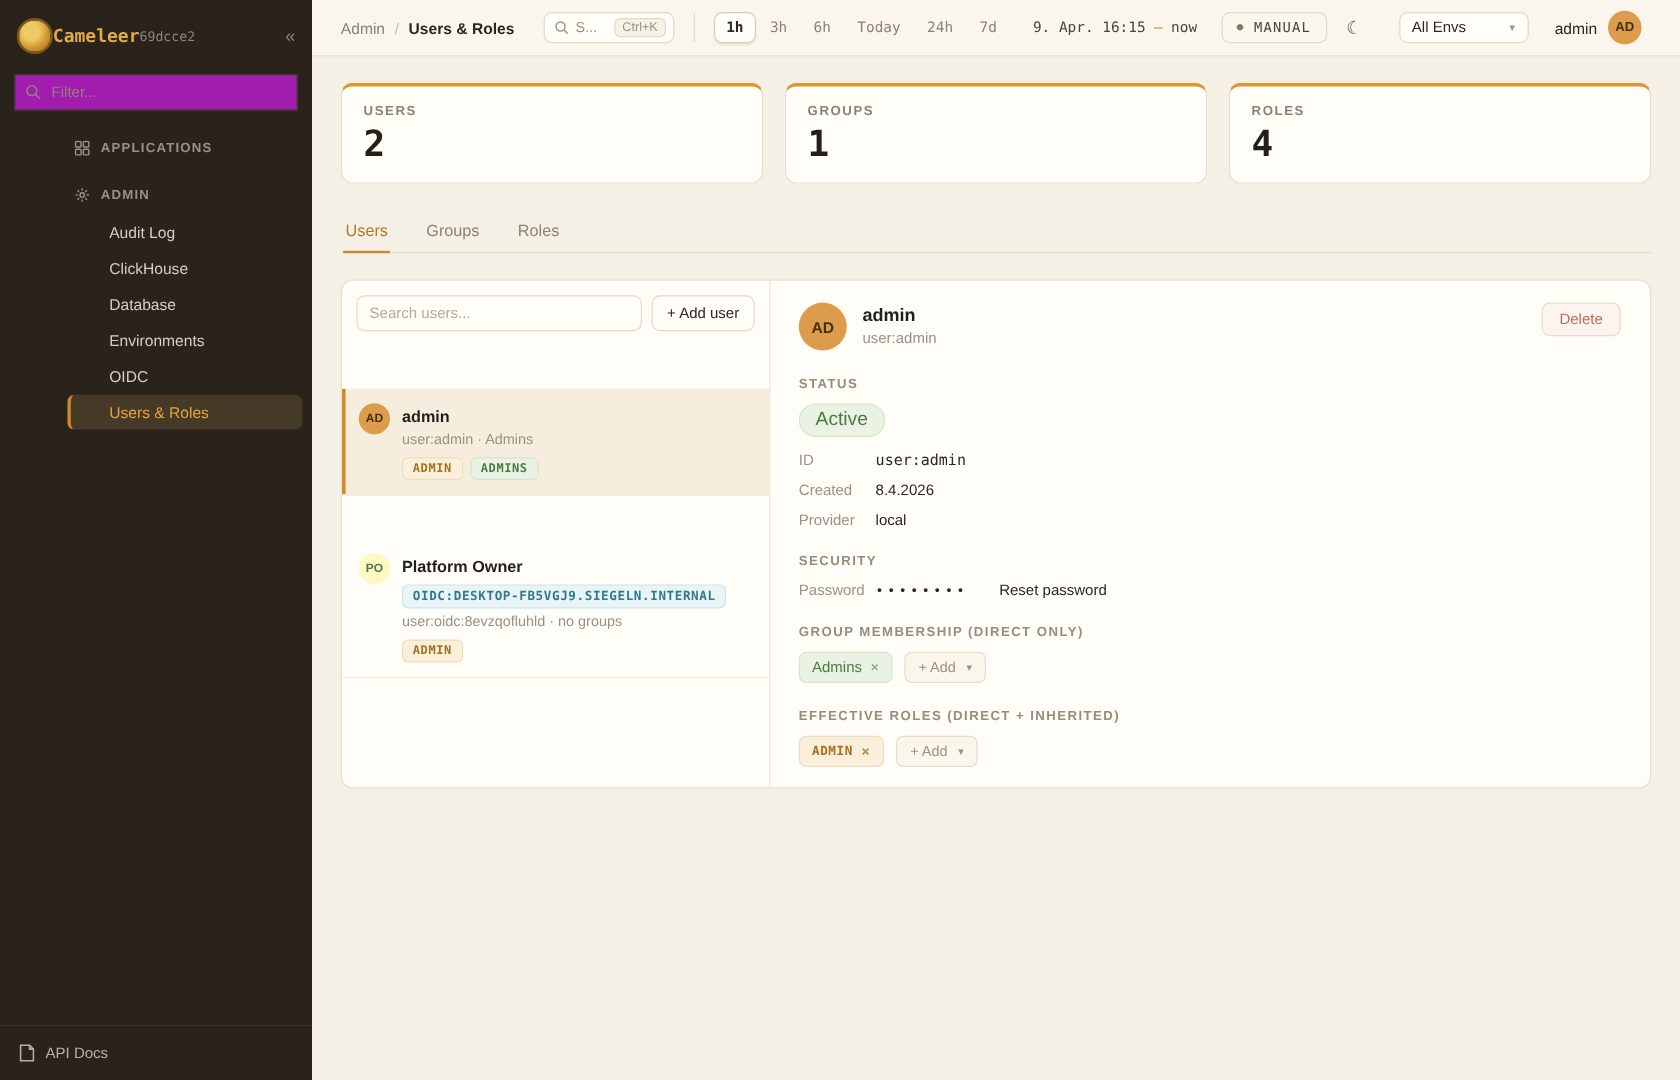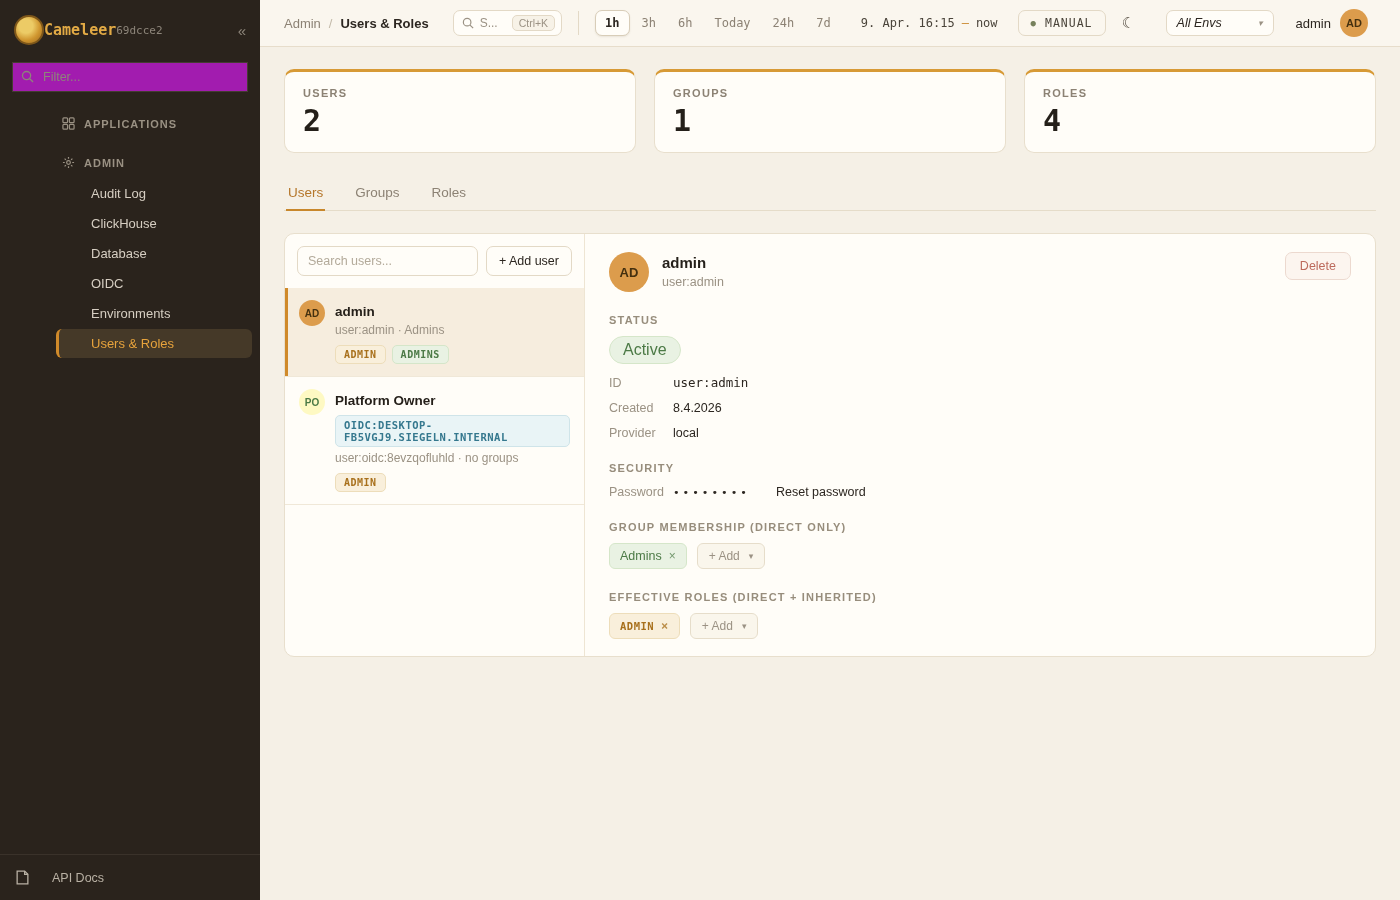--- a/index.html
+++ b/index.html
@@ -21,21 +21,21 @@
   .filter-input { width:100%; background:#a21caf; border:1px solid #453c32; border-radius:0;
     padding:7px 10px 7px 30px; color:#cfc7bb; font-size:12.5px; outline:none; }
   .filter-input::placeholder { color:#8d857a; }
   .side-section { margin-bottom:8px;padding-left:48px; }
   .side-section-header { display:flex; align-items:center; gap:9px; padding:9px 14px;
     font-size:11px; font-weight:bold; letter-spacing:1px; color:#9a9183; cursor:pointer; }
   .nav-item { margin:1px 8px; padding:7px 10px 7px 32px; font-size:13px; color:#d6cec2;
     border-radius:6px; border-left:3px solid transparent; cursor:pointer; }
   .nav-item.active { background:#453928; color:#e7a33c; border-left:3px solid #d08a2a; }
   .sidebar-footer { margin-top:auto; border-top:1px solid #3a322a; padding:15px 16px;
-    display:flex; align-items:center; gap:23px; font-size:12.5px; color:#b9b1a4; cursor:pointer; }
+    display:flex; align-items:center; gap:9px; font-size:12.5px; color:#b9b1a4; cursor:pointer; }
 
   
   .right-pane { flex:1; display:flex; flex-direction:column; min-width:0; }
   .topbar { height:47px; flex:none; background:#faf6ee; border-bottom:1px solid #e7ddcb;
     display:flex; align-items:center; padding:0 24px; gap:8px; }
   .crumb-root { font-size:13px; color:#8c8274; cursor:pointer; }
   .crumb-sep { font-size:13px; color:#c3baa9; }
   .crumb-current { font-size:13px; font-weight:bold; color:#2c2620; }
   .hdr-search { display:flex; align-items:center; gap:6px; border:1px solid #e3d9c6; background:#fffdf8;
     border-radius:7px; padding:4px 6px 4px 8px; margin-left:16px; cursor:text; }
@@ -53,21 +53,21 @@
     font-family:"DejaVu Sans Mono", monospace; font-size:12px; color:#4a443a; }
   .time-dash { color:#c8872b; }
   .manual-btn { display:flex; align-items:center; gap:8px; border:1px solid #e3d9c6; background:#fbf7ef;
     border-radius:7px; padding:5px 12px; cursor:pointer;
     font-family:"DejaVu Sans Mono", monospace; font-size:11.5px; letter-spacing:1px; color:#4a443a; }
   .manual-dot { font-size:9px; color:#77815c; }
   .icon-btn { width:30px; height:30px; border-radius:7px; display:flex; align-items:center;
     justify-content:center; font-size:15px; color:#5a5348; cursor:pointer; }
   .env-select { display:flex; align-items:center; justify-content:space-between; min-width:108px;
     border:1px solid #e3d9c6; background:#fffdf8; border-radius:7px; padding:5px 10px;
-    font-size:12.5px; color:#2c2620; cursor:pointer; margin-left:14px;font-style:italic; }
+    font-size:12.5px; color:#2c2620; cursor:pointer; margin-left:14px; }
   .caret { font-size:9px; color:#9b9284; margin-left:10px; }
   .user-chip { display:flex; align-items:center; gap:9px; margin-left:14px; cursor:pointer; }
   .user-chip .uname { font-size:13px; color:#2c2620; }
   .avatar { border-radius:50%; background:#dc9c4c; color:#44300f; font-weight:bold;
     display:flex; align-items:center; justify-content:center; }
   .avatar.sz28 { width:28px; height:28px; font-size:11px; }
   .avatar.sz26 { width:26px; height:26px; font-size:10px; }
   .avatar.sz40 { width:40px; height:40px; font-size:13px; }
   .avatar.green { background:#fef9c3; color:#4c7a46; }
 
@@ -79,21 +79,21 @@
   .stat-label { font-size:11px; font-weight:bold; letter-spacing:1.3px; color:#8c8274; }
   .stat-value { font-family:"DejaVu Sans Mono", monospace; font-size:30px; font-weight:bold;
     color:#241f19; margin-top:4px; }
   .tabs { display:flex; gap:28px; border-bottom:1px solid #e5dcc9; margin-top:22px; padding:0 2px; }
   .tab { padding:10px 2px 9px; font-size:13.5px; color:#8c8274; cursor:pointer;
     border-bottom:2px solid transparent; margin-bottom:-1px; }
   .tab.active { color:#b5762a; border-bottom:2px solid #c8872b; }
 
   .panel { display:flex; background:#fffdf8; border:1px solid #e8dfcd; border-radius:10px;
     margin-top:22px; height:424px; overflow:hidden; }
-  .list-col { width:300px; flex:none; border-right:1px solid #eee5d3; display:flex; flex-direction:column; }
+  .list-col { width:357px; flex:none; border-right:1px solid #eee5d3; display:flex; flex-direction:column;gap:36px; }
   .list-head { display:flex; gap:8px; padding:12px; }
   .search-users { flex:1; min-width:0; border:1px solid #e3d9c6; border-radius:7px; background:#fffdf8;
     padding:7px 10px; font-size:12.5px; color:#2c2620; outline:none; }
   .search-users::placeholder { color:#b3aa9a; }
   .add-user-btn { border:1px solid #e3d9c6; background:#fffdf8; border-radius:7px; padding:7px 12px;
     font-size:12.5px; color:#2c2620; white-space:nowrap; cursor:pointer; }
   .user-item { display:flex; gap:10px; padding:12px 14px; border-bottom:1px solid #f0e8d8; cursor:pointer; }
   .user-item.selected { background:#f6edde; box-shadow:inset 3px 0 0 #d08a2a; }
   .ui-body { flex:1; min-width:0; }
   .ui-name { font-size:13.5px; font-weight:bold; color:#241f19; padding-top:4px; }
@@ -166,22 +166,22 @@
       <div class="side-section-header">
         <svg width="13" height="13" viewBox="0 0 14 14">
           <circle cx="7" cy="7" r="2" fill="none" stroke="#9a9183" stroke-width="1.3"></circle>
           <path d="M7 1v2M7 11v2M1 7h2M11 7h2M2.8 2.8l1.4 1.4M9.8 9.8l1.4 1.4M11.2 2.8L9.8 4.2M4.2 9.8l-1.4 1.4" stroke="#9a9183" stroke-width="1.3"></path>
         </svg>
         <span>ADMIN</span>
       </div>
       <div class="nav-item">Audit Log</div>
       <div class="nav-item">ClickHouse</div>
       <div class="nav-item">Database</div>
+      <div class="nav-item">Environments</div>
       <div class="nav-item">OIDC</div>
-      <div class="nav-item">Environments</div>
       <div class="nav-item active">Users &amp; Roles</div>
     </div>
 
     <div class="sidebar-footer">
       <svg width="13" height="15" viewBox="0 0 12 14">
         <path d="M1 1h7l3 3v9H1z" fill="none" stroke="#b9b1a4" stroke-width="1.2"></path>
         <path d="M8 1v3h3" fill="none" stroke="#b9b1a4" stroke-width="1.2"></path>
       </svg>
       <span>API Docs</span>
     </div>

